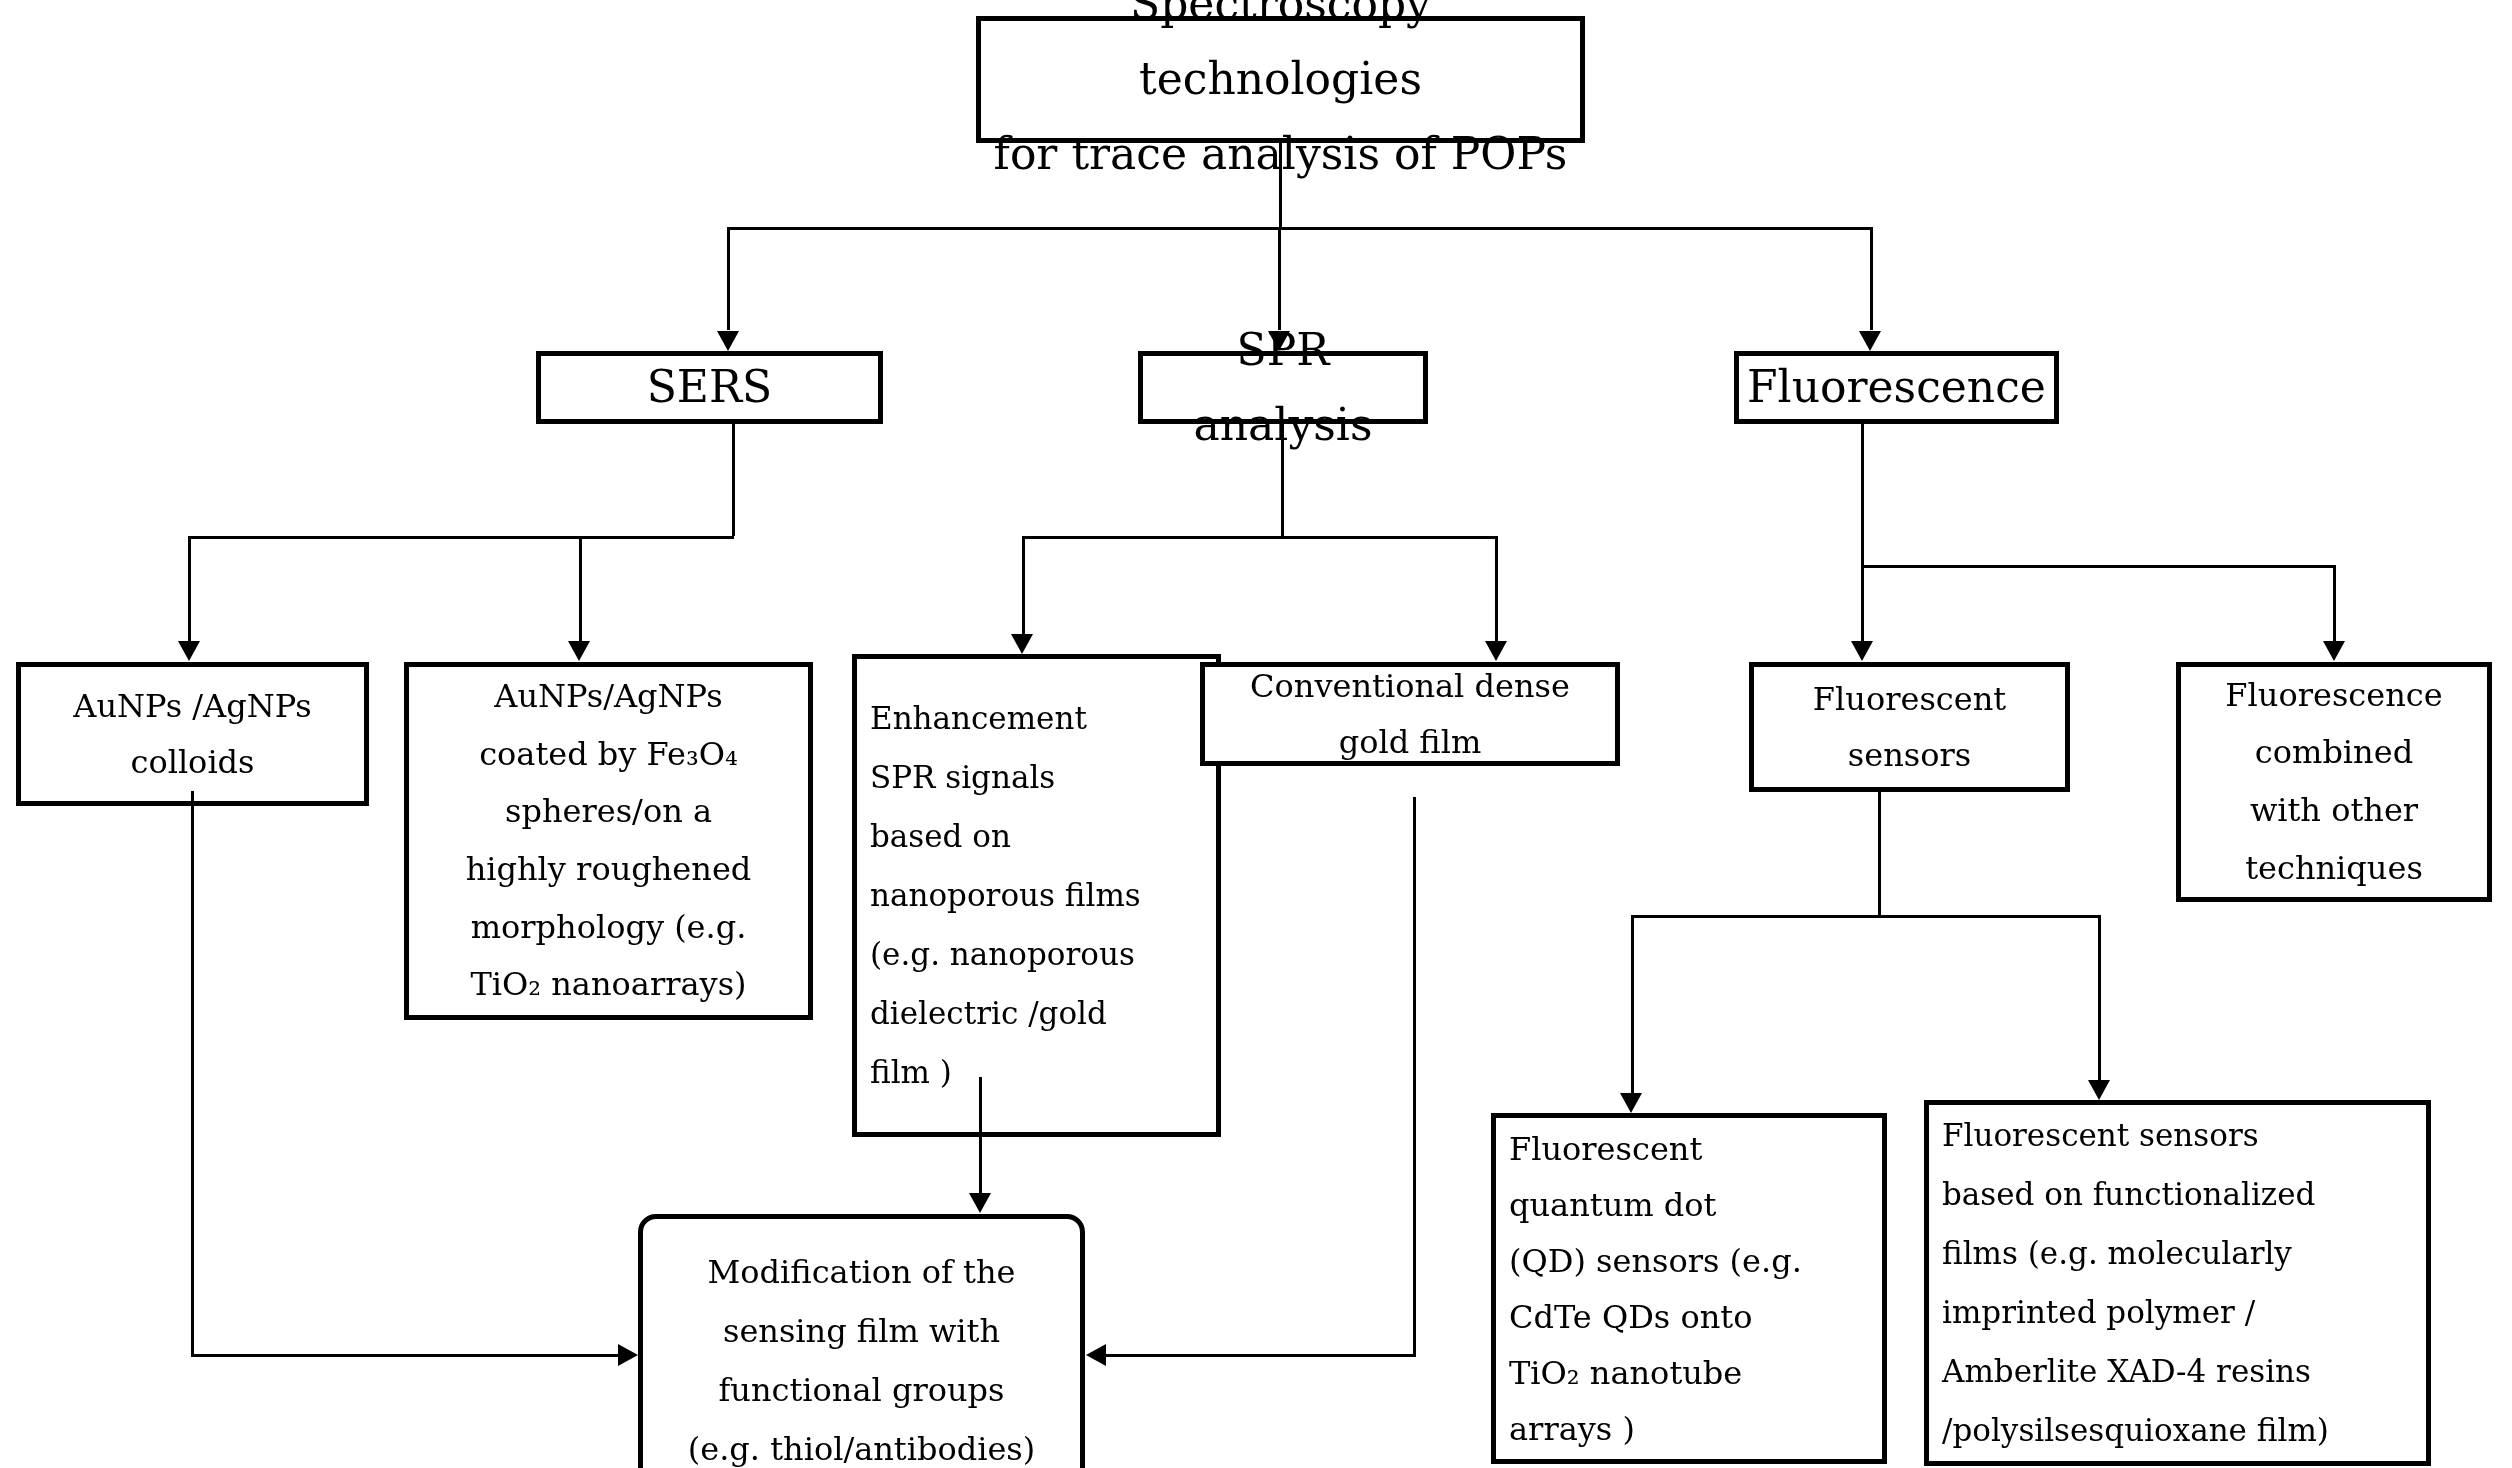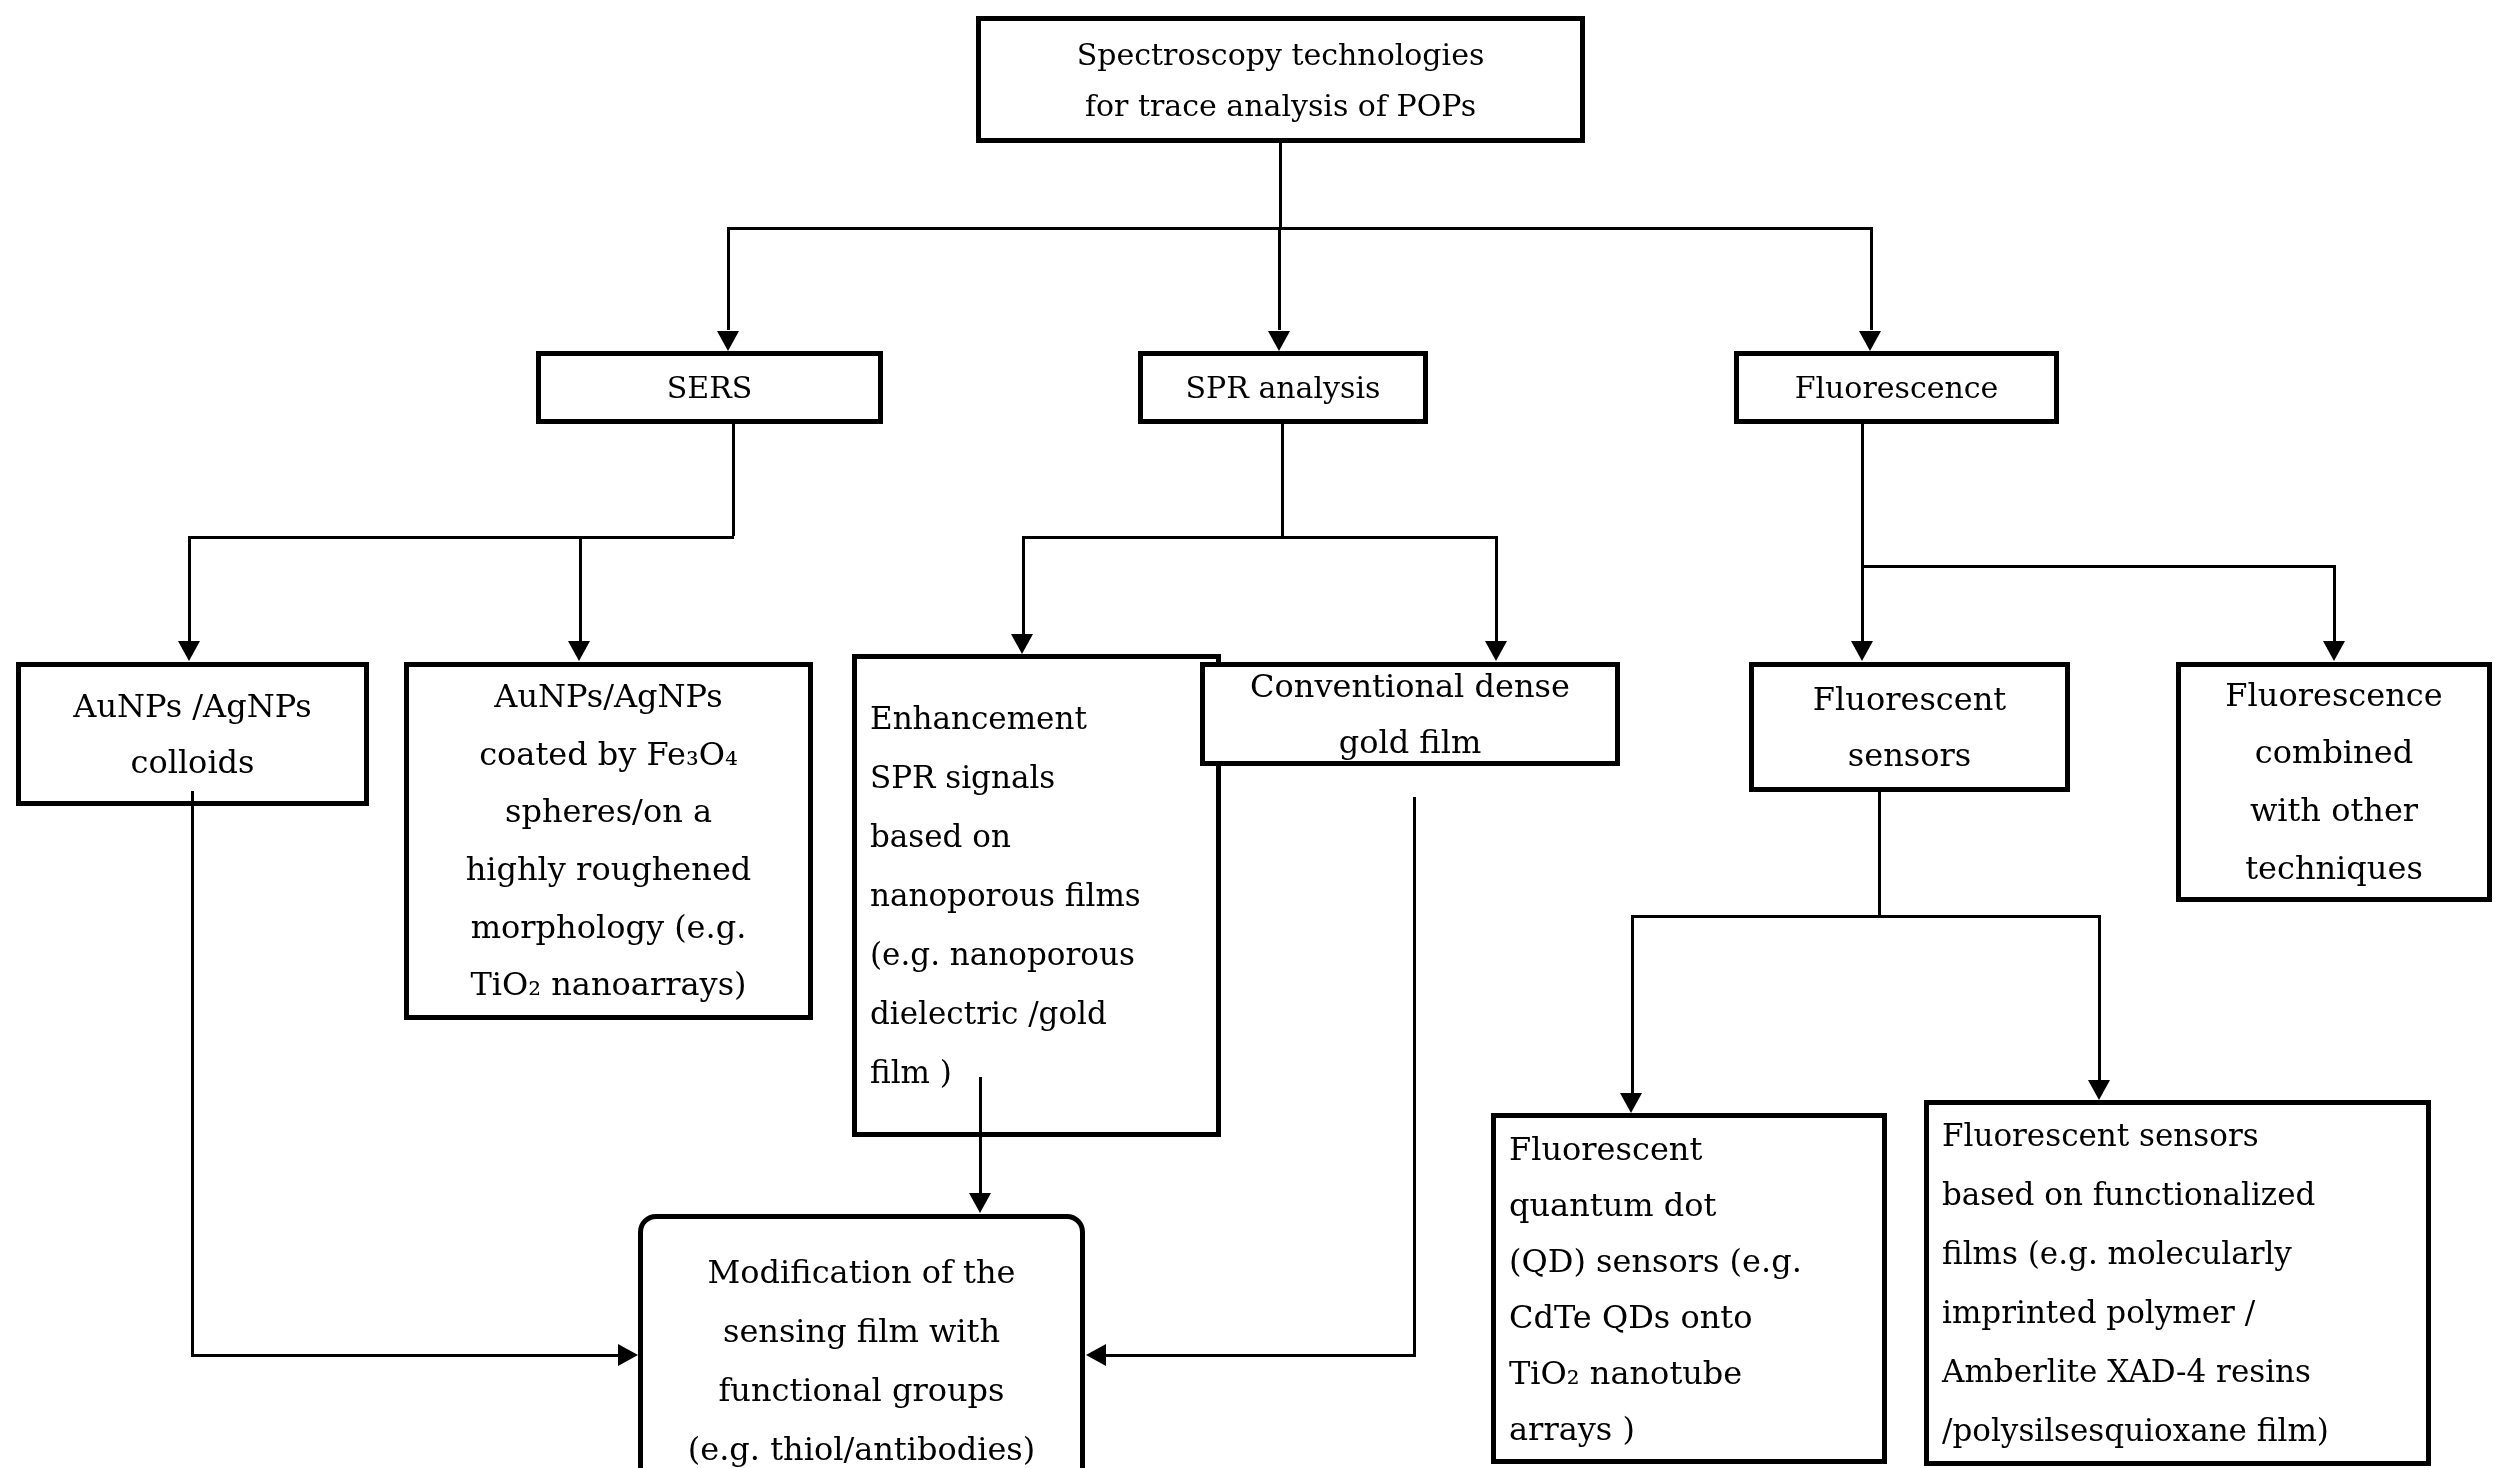--- a/index.html
+++ b/index.html
@@ -23,21 +23,21 @@
     background: #ffffff;
     display: flex;
     align-items: center;
     justify-content: center;
     text-align: center;
     white-space: pre-line;
     line-height: 1.75;
     font-size: 32px;
     padding: 2.9px 7.3px;
   }
-  .node.big   { font-size: 30px; line-height: 1.7; }
+  .node.big   { font-size: 44px; line-height: 1.7; }
   .node.left  { text-align: left; justify-content: flex-start; padding-left: 13px; }
   .node.lh18  { line-height: 1.8; }
   .node.lh185 { line-height: 1.85; }
   .node.lh19  { line-height: 1.9; font-size: 31px; }
   .node.lh175 { line-height: 1.75; }
   .ln {
     position: absolute;
     background: #000000;
   }
   .hl { height: 2.9px; }

